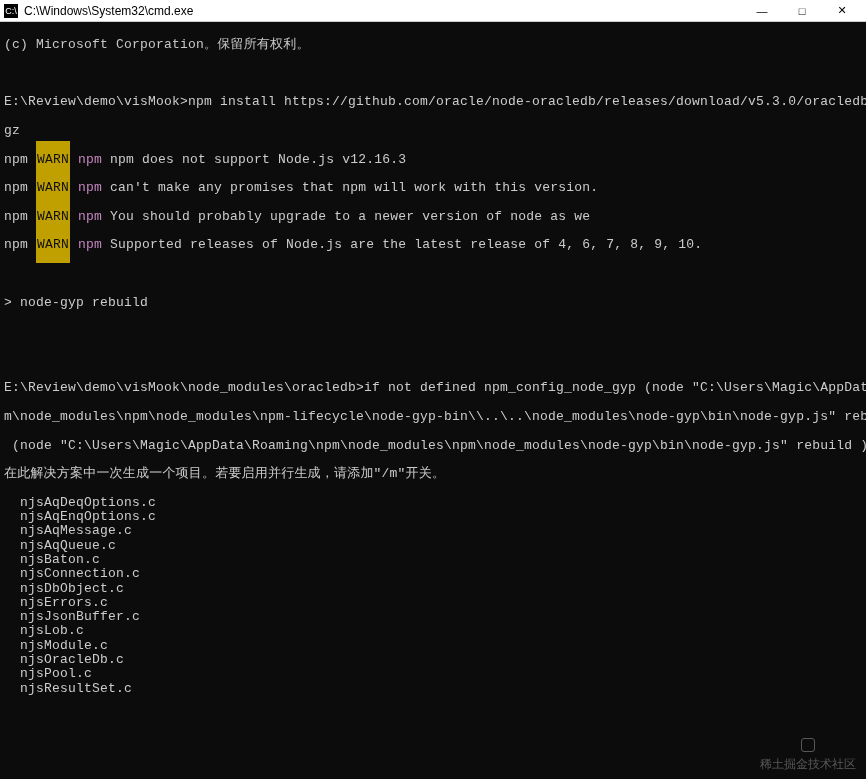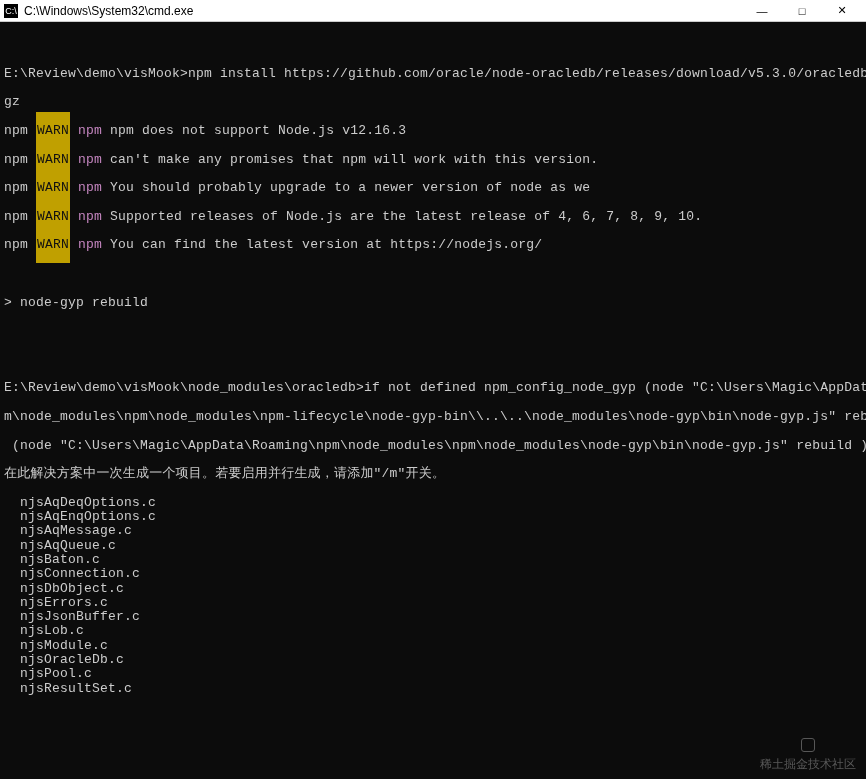--- a/index.html
+++ b/index.html
@@ -91,28 +91,28 @@
   <span class="title-icon">C:\</span>
   <span class="title-text">C:\Windows\System32\cmd.exe</span>
   <div class="win-controls">
     <div class="win-btn">—</div>
     <div class="win-btn">□</div>
     <div class="win-btn">✕</div>
   </div>
 </div>
 
 <div class="terminal">
+<span class="line gray">(c) Microsoft Corporation。保留所有权利。</span>
 <span class="line"></span>
 <span class="line"><span class="prompt-white">E:\Review\demo\visMook&gt;</span><span class="white">npm install https://github.com/oracle/node-oracledb/releases/download/v5.3.0/oracledb-src-5.3.0.t</span></span>
 <span class="line white">gz</span>
 <span class="line"><span class="white">npm</span> <span class="yellow-bg">WARN</span> <span class="magenta">npm</span> <span class="white">npm does not support Node.js v12.16.3</span></span>
 <span class="line"><span class="white">npm</span> <span class="yellow-bg">WARN</span> <span class="magenta">npm</span> <span class="white">can't make any promises that npm will work with this version.</span></span>
 <span class="line"><span class="white">npm</span> <span class="yellow-bg">WARN</span> <span class="magenta">npm</span> <span class="white">You should probably upgrade to a newer version of node as we</span></span>
 <span class="line"><span class="white">npm</span> <span class="yellow-bg">WARN</span> <span class="magenta">npm</span> <span class="white">Supported releases of Node.js are the latest release of 4, 6, 7, 8, 9, 10.</span></span>
-<span class="line"><span class="white">npm</span> <span class="yellow-bg">WARN</span> <span class="magenta">npm</span> <span class="white">You can find the latest version at https://nodejs.org/</span></span>
 <span class="line"></span>
 <span class="line white">&gt; node-gyp rebuild</span>
 <span class="line"></span>
 <span class="line"></span>
 <span class="line white">E:\Review\demo\visMook\node_modules\oracledb&gt;if not defined npm_config_node_gyp (node "C:\Users\Magic\AppData\Roaming\np</span>
 <span class="line white">m\node_modules\npm\node_modules\npm-lifecycle\node-gyp-bin\\..\..\node_modules\node-gyp\bin\node-gyp.js" rebuild )  else</span>
 <span class="line white"> (node "C:\Users\Magic\AppData\Roaming\npm\node_modules\npm\node_modules\node-gyp\bin\node-gyp.js" rebuild )</span>
 <span class="line white">在此解决方案中一次生成一个项目。若要启用并行生成，请添加"/m"开关。</span>
 <div id="files-container"><span class="line white">  njsAqDeqOptions.c</span><span class="line white">  njsAqEnqOptions.c</span><span class="line white">  njsAqMessage.c</span><span class="line white">  njsAqQueue.c</span><span class="line white">  njsBaton.c</span><span class="line white">  njsConnection.c</span><span class="line white">  njsDbObject.c</span><span class="line white">  njsErrors.c</span><span class="line white">  njsJsonBuffer.c</span><span class="line white">  njsLob.c</span><span class="line white">  njsModule.c</span><span class="line white">  njsOracleDb.c</span><span class="line white">  njsPool.c</span><span class="line white">  njsResultSet.c</span></div>
 </div>

